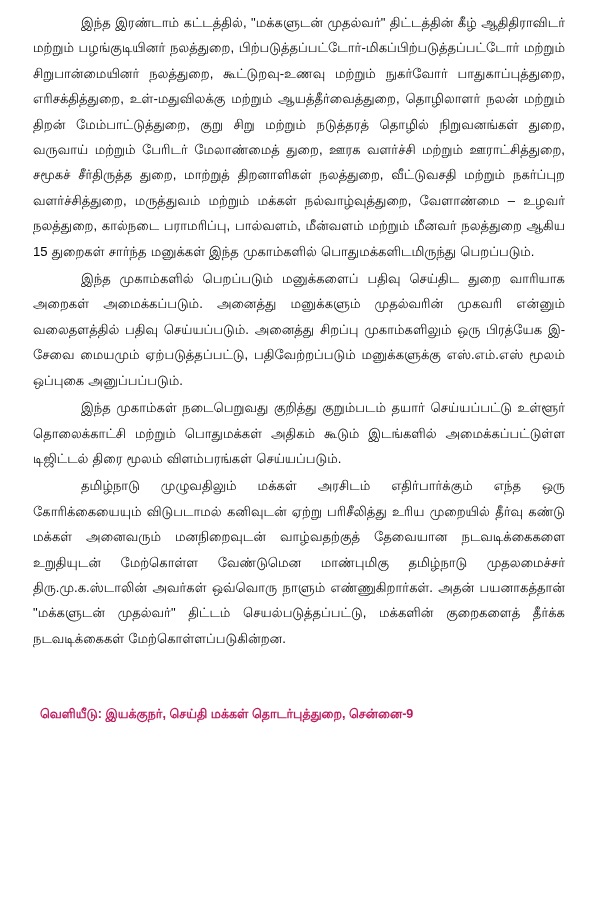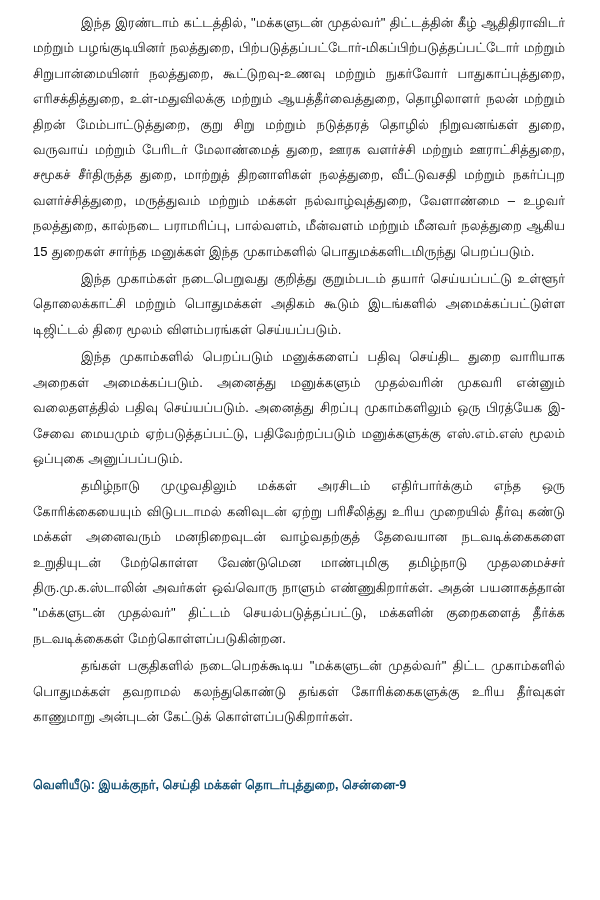--- a/index.html
+++ b/index.html
@@ -36,49 +36,48 @@
     line-height: 25.4px;
     color: #000000;
     word-spacing: 0.5px;
     letter-spacing: 0px;
     font-weight: 400;
   }
   p.para:last-of-type {
     margin-bottom: 0;
   }
   .footer-line {
-    margin: 0;
+    margin: 7px;
     padding: 0;
     font-size: 12.6px;
     font-weight: 700;
     line-height: 20px;
     text-align: left;
     text-indent: 0;
-    color: #0c4a6e;
+    color: #be185d;
     letter-spacing: 0px;
   }
   .spacer-before-footer {
     height: 44px;
   }
 </style>
 </head>
 <body>
 
 <div class="page">
   <div class="doc-body">
 
     <p class="para">இந்த இரண்டாம் கட்டத்தில், "மக்களுடன் முதல்வர்" திட்டத்தின் கீழ் ஆதிதிராவிடர் மற்றும் பழங்குடியினர் நலத்துறை, பிற்படுத்தப்பட்டோர்-மிகப்பிற்படுத்தப்பட்டோர் மற்றும் சிறுபான்மையினர் நலத்துறை, கூட்டுறவு-உணவு மற்றும் நுகர்வோர் பாதுகாப்புத்துறை, எரிசக்தித்துறை, உள்-மதுவிலக்கு மற்றும் ஆயத்தீர்வைத்துறை, தொழிலாளர் நலன் மற்றும் திறன் மேம்பாட்டுத்துறை, குறு சிறு மற்றும் நடுத்தரத் தொழில் நிறுவனங்கள் துறை, வருவாய் மற்றும் பேரிடர் மேலாண்மைத் துறை, ஊரக வளர்ச்சி மற்றும் ஊராட்சித்துறை, சமூகச் சீர்திருத்த துறை, மாற்றுத் திறனாளிகள் நலத்துறை, வீட்டுவசதி மற்றும் நகர்ப்புற வளர்ச்சித்துறை, மருத்துவம் மற்றும் மக்கள் நல்வாழ்வுத்துறை, வேளாண்மை – உழவர் நலத்துறை, கால்நடை பராமரிப்பு, பால்வளம், மீன்வளம் மற்றும் மீனவர் நலத்துறை ஆகிய 15 துறைகள் சார்ந்த மனுக்கள் இந்த முகாம்களில் பொதுமக்களிடமிருந்து பெறப்படும்.</p>
 
 
+    <p class="para">இந்த முகாம்களில் பெறப்படும் மனுக்களைப் பதிவு செய்திட துறை வாரியாக அறைகள் அமைக்கப்படும். அனைத்து மனுக்களும் முதல்வரின் முகவரி என்னும் வலைதளத்தில் பதிவு செய்யப்படும். அனைத்து சிறப்பு முகாம்களிலும் ஒரு பிரத்யேக இ-சேவை மையமும் ஏற்படுத்தப்பட்டு, பதிவேற்றப்படும் மனுக்களுக்கு எஸ்.எம்.எஸ் மூலம் ஒப்புகை அனுப்பப்படும்.</p>
+
     <p class="para">இந்த முகாம்கள் நடைபெறுவது குறித்து குறும்படம் தயார் செய்யப்பட்டு உள்ளூர் தொலைக்காட்சி மற்றும் பொதுமக்கள் அதிகம் கூடும் இடங்களில் அமைக்கப்பட்டுள்ள டிஜிட்டல் திரை மூலம் விளம்பரங்கள் செய்யப்படும்.</p>
-
-    <p class="para">இந்த முகாம்களில் பெறப்படும் மனுக்களைப் பதிவு செய்திட துறை வாரியாக அறைகள் அமைக்கப்படும். அனைத்து மனுக்களும் முதல்வரின் முகவரி என்னும் வலைதளத்தில் பதிவு செய்யப்படும். அனைத்து சிறப்பு முகாம்களிலும் ஒரு பிரத்யேக இ-சேவை மையமும் ஏற்படுத்தப்பட்டு, பதிவேற்றப்படும் மனுக்களுக்கு எஸ்.எம்.எஸ் மூலம் ஒப்புகை அனுப்பப்படும்.</p>
 
     <p class="para">தமிழ்நாடு முழுவதிலும் மக்கள் அரசிடம் எதிர்பார்க்கும் எந்த ஒரு கோரிக்கையையும் விடுபடாமல் கனிவுடன் ஏற்று பரிசீலித்து உரிய முறையில் தீர்வு கண்டு மக்கள் அனைவரும் மனநிறைவுடன் வாழ்வதற்குத் தேவையான நடவடிக்கைகளை உறுதியுடன் மேற்கொள்ள வேண்டுமென மாண்புமிகு தமிழ்நாடு முதலமைச்சர் திரு.மு.க.ஸ்டாலின் அவர்கள் ஒவ்வொரு நாளும் எண்ணுகிறார்கள். அதன் பயனாகத்தான் "மக்களுடன் முதல்வர்" திட்டம் செயல்படுத்தப்பட்டு, மக்களின் குறைகளைத் தீர்க்க நடவடிக்கைகள் மேற்கொள்ளப்படுகின்றன.</p>
 
-    <p class="para">தங்கள் பகுதிகளில் நடைபெறக்கூடிய "மக்களுடன் முதல்வர்" திட்ட முகாம்களில் பொதுமக்கள் தவறாமல் கலந்துகொண்டு தங்கள் கோரிக்கைகளுக்கு உரிய தீர்வுகள் காணுமாறு அன்புடன் கேட்டுக் கொள்ளப்படுகிறார்கள்.</p>
 
     <div class="spacer-before-footer"></div>
 
     <p class="footer-line">வெளியீடு: இயக்குநர், செய்தி மக்கள் தொடர்புத்துறை, சென்னை-9</p>
 
   </div>
 </div>
 
 </body></html>

